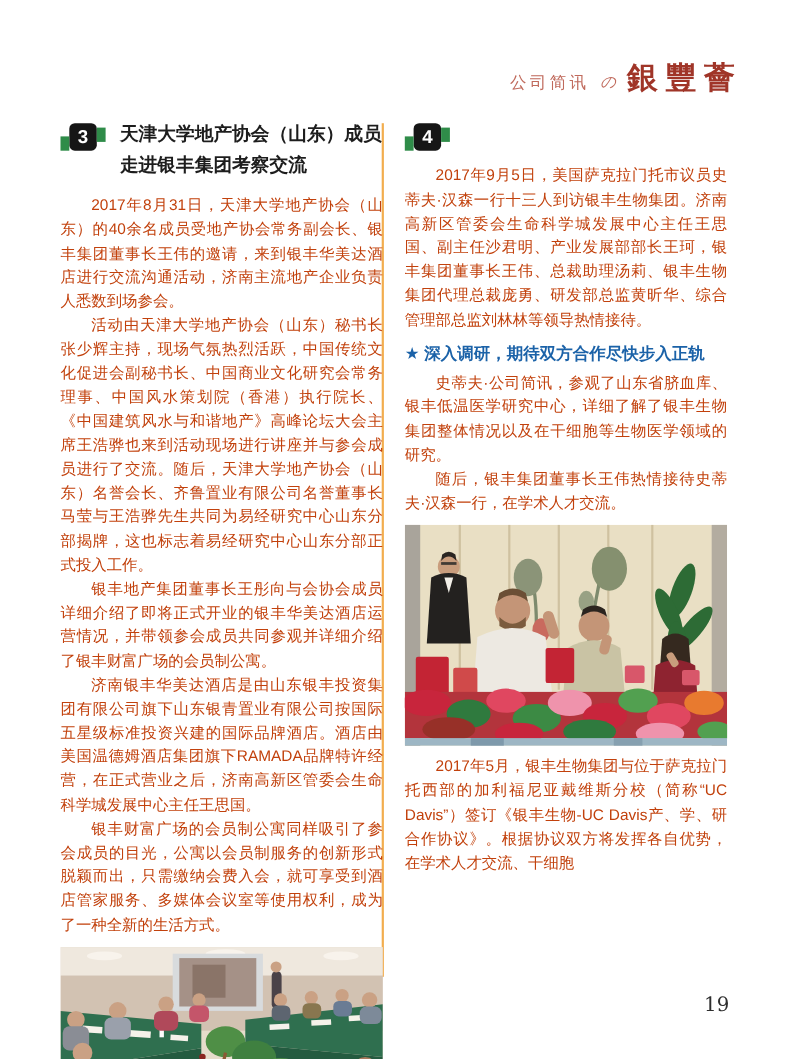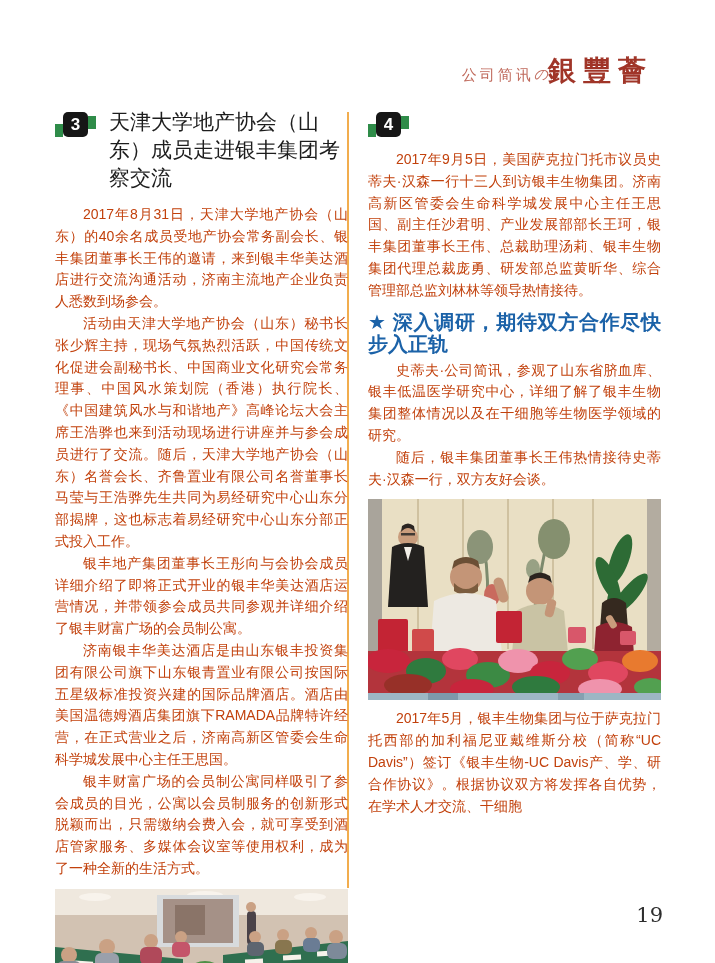--- a/index.html
+++ b/index.html
@@ -7,22 +7,22 @@
   .page{
     position:relative;
     width:715px;height:963px;
     background:#ffffff;
     margin:0 auto;
     overflow:hidden;
     font-family:"Liberation Sans","DejaVu Sans",sans-serif;
   }
   
   .header{
-    position:absolute;top:52px;right:62px;
-    display:flex;align-items:baseline;
+    position:absolute;top:52px;right:40px;
+    display:flex;align-items:baseline;gap:10px;
   }
   .section-label{
     font-size:15px;color:#c06a5c;letter-spacing:3px;font-weight:500;
   }
   .swirl{
     font-size:14px;color:#c06a5c;font-style:italic;
     transform:translateY(-1px);display:inline-block;
   }
   .brand{
     font-family:"DejaVu Serif","Liberation Serif",serif;
@@ -49,40 +49,40 @@
   }
   .badge::before{
     content:"";position:absolute;left:-8px;bottom:0px;
     width:8px;height:13px;background:#2f8c49;
   }
   .badge::after{
     content:"";position:absolute;right:-8px;top:4px;
     width:8px;height:13px;background:#2f8c49;
   }
   .title-text{
-    font-size:21px;font-weight:400;line-height:28px;color:#1d1d1d;
+    font-size:17px;font-weight:700;line-height:28px;color:#1d1d1d;
   }
   
   .body-p{
     margin:0;
     font-size:14px;line-height:21.8px;color:#c2410c;
     text-align:justify;text-indent:2em;
   }
   .subheading{
     margin:9px 0 5px 0;
-    font-size:20px;font-weight:700;color:#1b62a8;
+    font-size:15px;font-weight:700;color:#1b62a8;
     text-indent:0;line-height:22px;
   }
   
   .photo{display:block;margin:9px 0 8px 0;}
   
   .page-number{
     position:absolute;top:903px;right:52px;
     font-family:"DejaVu Serif","Liberation Serif",serif;
-    font-size:21px;color:#2e2e2e;
+    font-size:18px;color:#2e2e2e;
   }
 </style>
 </head>
 <body>
 
 <div class="page">
 
   <div class="header">
     <span class="section-label">公司简讯</span>
     <span class="swirl">の</span>
@@ -170,21 +170,21 @@
   </div>
 
   <div class="col col-right">
     <div class="article-title">
       <span class="badge-wrap"><span class="badge">4</span></span>
     </div>
     <p class="body-p">2017年9月5日，美国萨克拉门托市议员史蒂夫·汉森一行十三人到访银丰生物集团。济南高新区管委会生命科学城发展中心主任王思国、副主任沙君明、产业发展部部长王珂，银丰集团董事长王伟、总裁助理汤莉、银丰生物集团代理总裁庞勇、研发部总监黄昕华、综合管理部总监刘林林等领导热情接待。</p>
     <p class="body-p subheading">★ 深入调研，期待双方合作尽快步入正轨</p>
     <div>
         <p class="body-p">史蒂夫·公司简讯，参观了山东省脐血库、银丰低温医学研究中心，详细了解了银丰生物集团整体情况以及在干细胞等生物医学领域的研究。</p>
-        <p class="body-p">随后，银丰集团董事长王伟热情接待史蒂夫·汉森一行，双方友好会谈。</p>
+        <p class="body-p">随后，银丰集团董事长王伟热情接待史蒂夫·汉森一行，在学术人才交流。</p>
       </div>
 
     <svg class="photo" width="293" height="201" viewBox="0 0 293 201">
       <rect width="293" height="201" fill="#e9dfc4"></rect>
 
       <g stroke="#cfc1a0" stroke-width="2">
         <line x1="50" y1="0" x2="50" y2="150"></line>
           <line x1="95" y1="0" x2="95" y2="150"></line>
         <line x1="140" y1="0" x2="140" y2="150"></line>
           <line x1="185" y1="0" x2="185" y2="150"></line>

